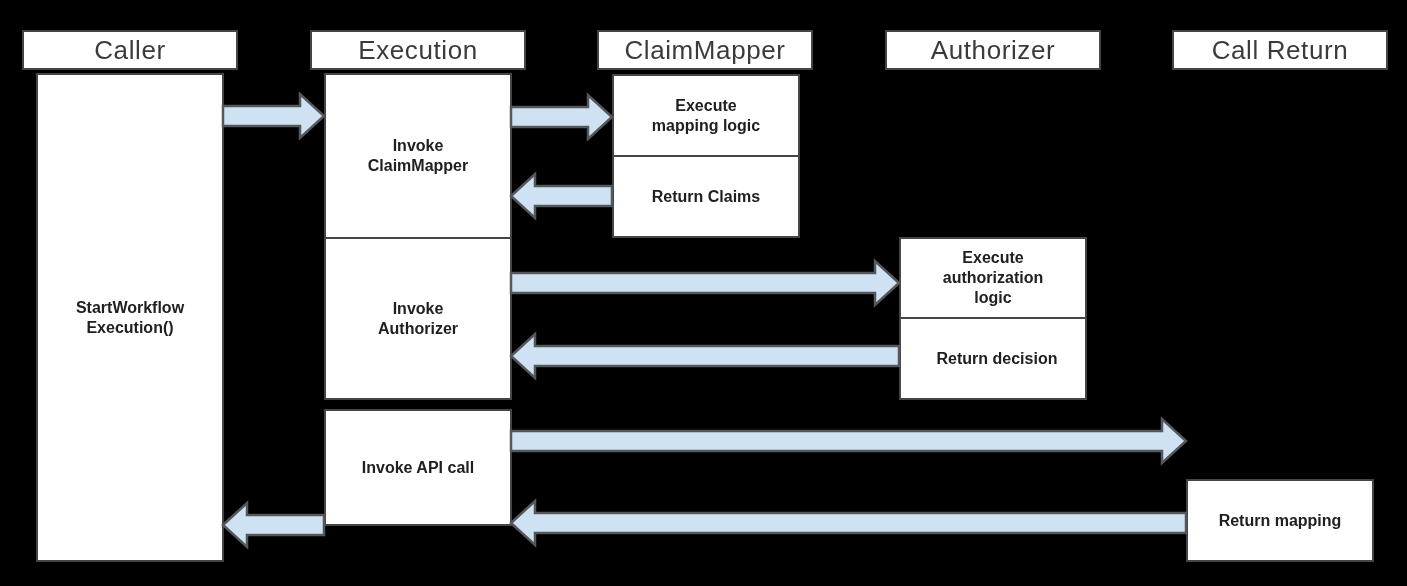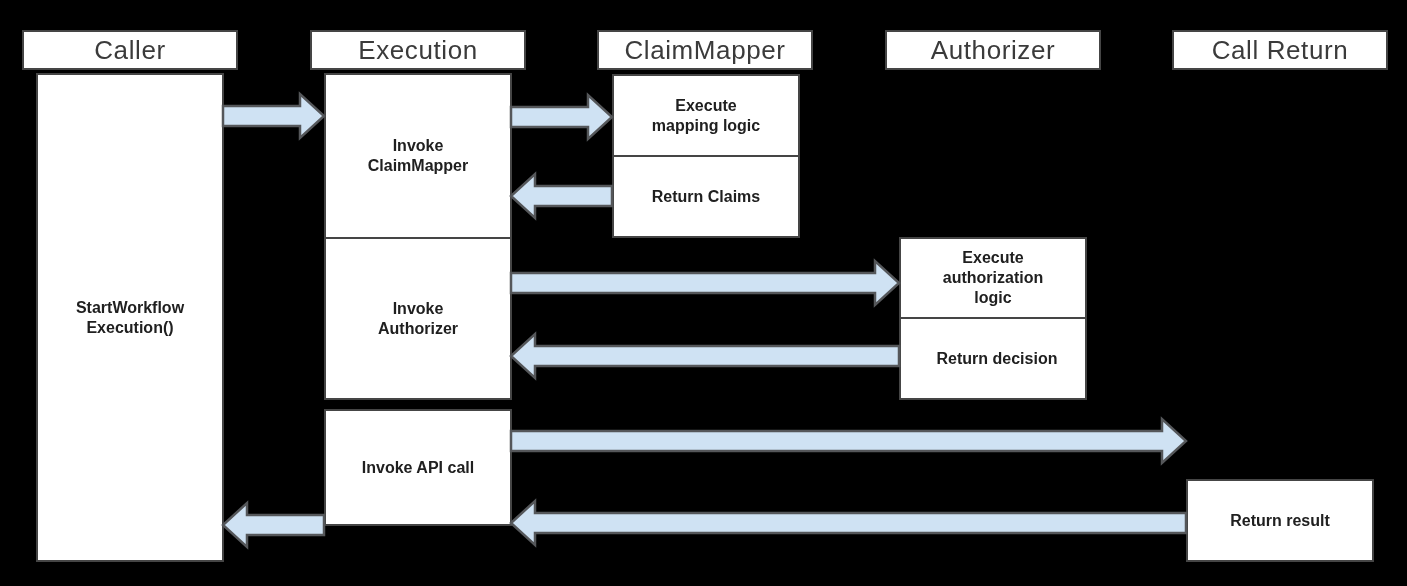--- a/index.html
+++ b/index.html
@@ -69,21 +69,21 @@
 
   <div class="box task" style="left:612px; top:74px;  width:188px; height:83px;">Execute
 mapping logic</div>
   <div class="box task" style="left:612px; top:155px; width:188px; height:83px;">Return Claims</div>
 
   <div class="box task" style="left:899px; top:237px; width:188px; height:82px;">Execute
 authorization
 logic</div>
   <div class="box task" style="left:899px; top:317px; width:188px; height:83px;padding-left:8px;">Return decision</div>
 
-  <div class="box task" style="left:1186px; top:479px; width:188px; height:83px;">Return result</div>
+  <div class="box task" style="left:1186px; top:479px; width:188px; height:83px;">Return mapping</div>
 
   <svg class="arrow-layer" id="arrows" width="1407" height="586">
       <polygon points="223,106 300,106 300,94 324,116 300,138 300,126 223,126" fill="#cfe2f3" stroke="#55575a" stroke-width="2.5" stroke-linejoin="miter"></polygon>
       <polygon points="511,107 588,107 588,95 612,117 588,139 588,127 511,127" fill="#cfe2f3" stroke="#55575a" stroke-width="2.5" stroke-linejoin="miter"></polygon>
       <polygon points="612,186 535,186 535,174 511,196 535,218 535,206 612,206" fill="#cfe2f3" stroke="#55575a" stroke-width="2.5" stroke-linejoin="miter"></polygon>
       <polygon points="511,273 875,273 875,261 899,283 875,305 875,293 511,293" fill="#cfe2f3" stroke="#55575a" stroke-width="2.5" stroke-linejoin="miter"></polygon>
       <polygon points="899,346 535,346 535,334 511,356 535,378 535,366 899,366" fill="#cfe2f3" stroke="#55575a" stroke-width="2.5" stroke-linejoin="miter"></polygon>
       <polygon points="511,431 1162,431 1162,419 1186,441 1162,463 1162,451 511,451" fill="#cfe2f3" stroke="#55575a" stroke-width="2.5" stroke-linejoin="miter"></polygon>
       <polygon points="1186,513 535,513 535,501 511,523 535,545 535,533 1186,533" fill="#cfe2f3" stroke="#55575a" stroke-width="2.5" stroke-linejoin="miter"></polygon>
       <polygon points="324,515 247,515 247,503 223,525 247,547 247,535 324,535" fill="#cfe2f3" stroke="#55575a" stroke-width="2.5" stroke-linejoin="miter"></polygon>

